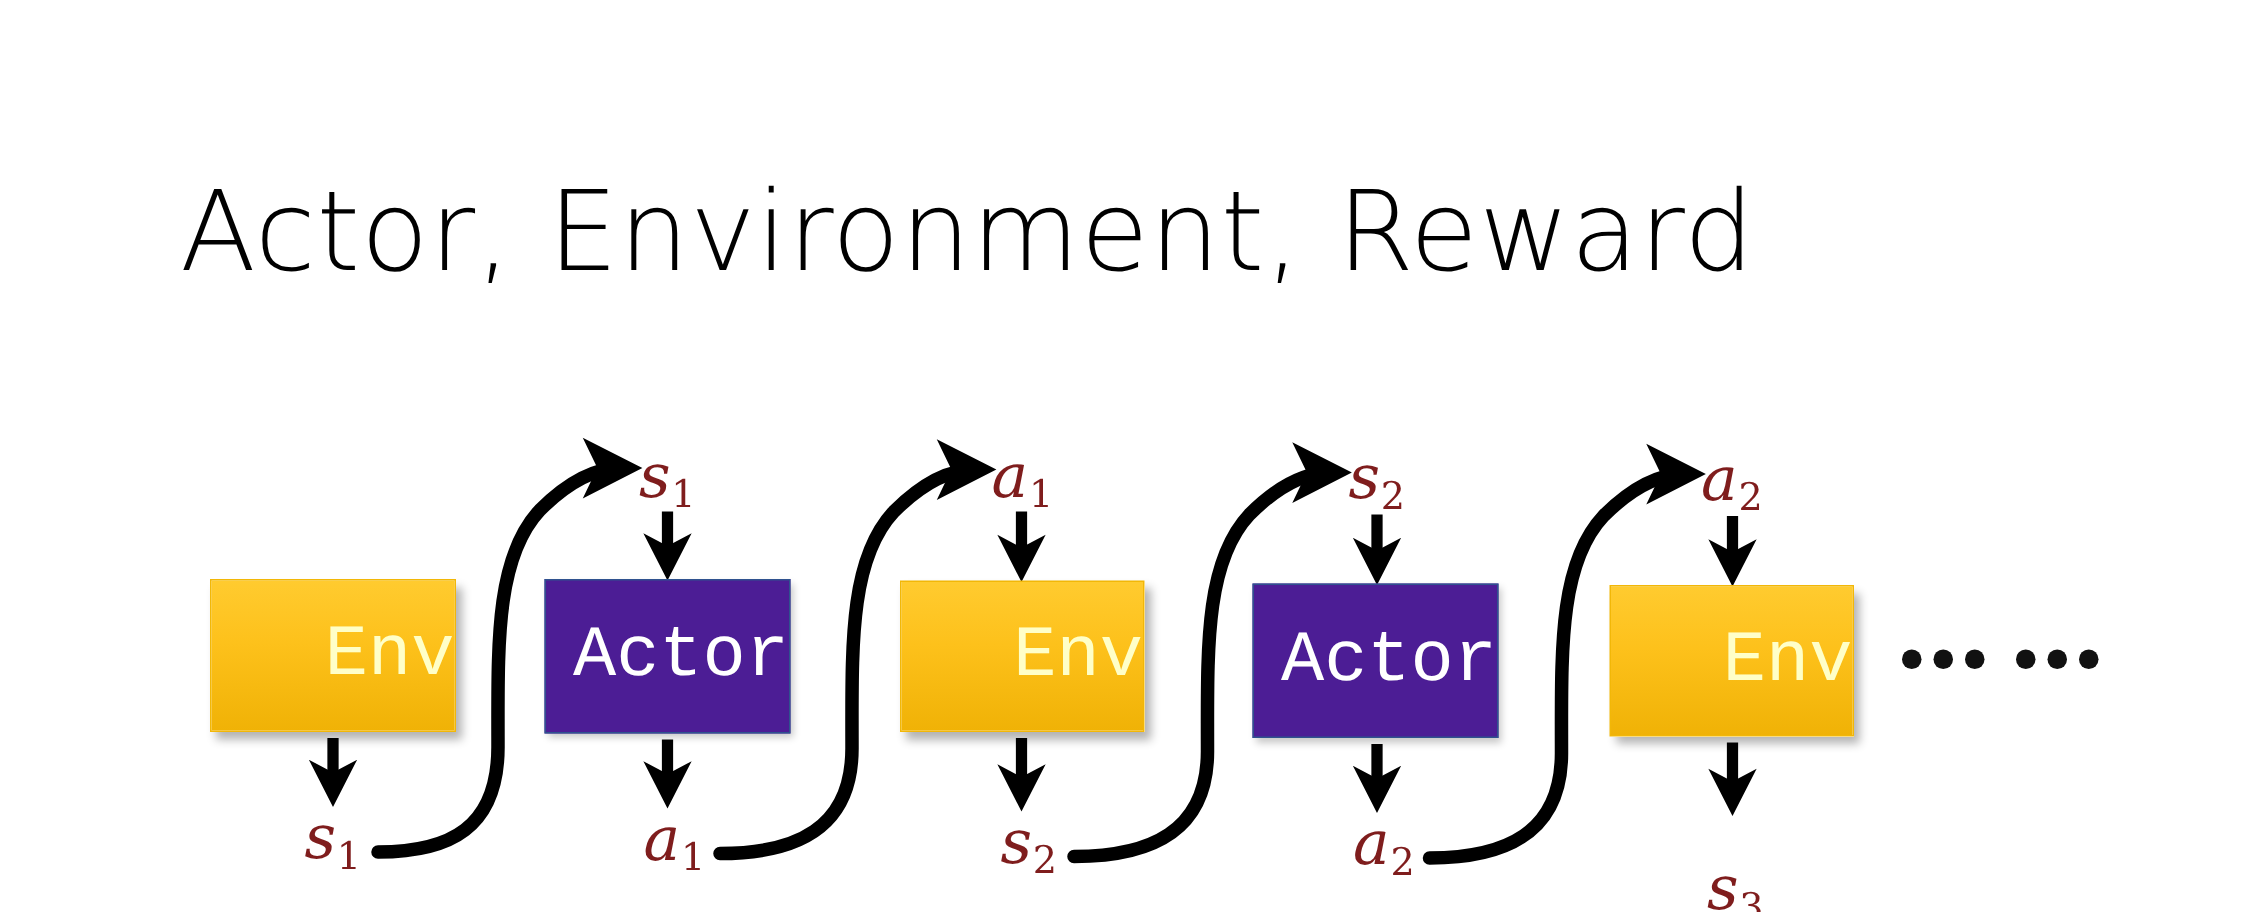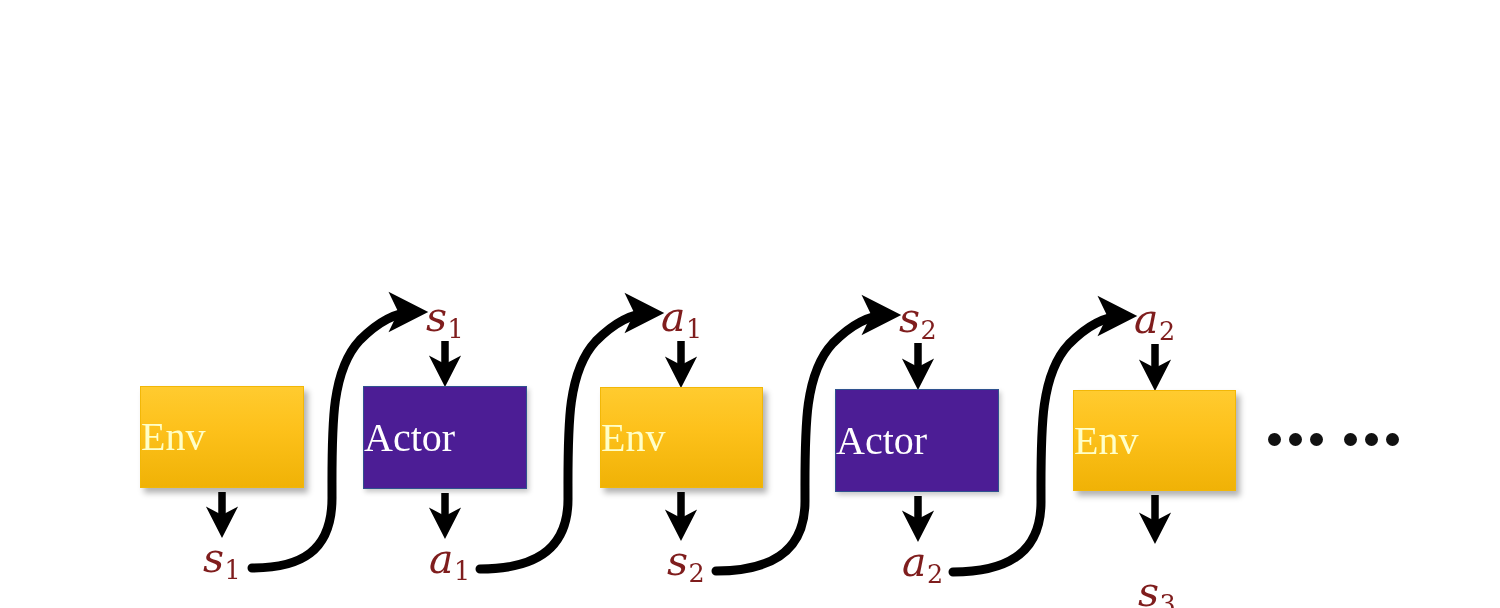--- a/index.html
+++ b/index.html
@@ -47,25 +47,25 @@
     width: 1500px;
     height: 608px;
     pointer-events: none;
   }
 
   
   .node {
     position: absolute;
     display: flex;
     align-items: center;
-    justify-content: flex-start;
+    justify-content: flex-end;
     box-sizing: border-box;
-    font-family: Liberation Serif, serif;
+    font-family: Liberation Mono, monospace;
     font-weight: 300;
-    font-size: 40px;
+    font-size: 48px;
     line-height: 1;
     white-space: nowrap;
   }
   .node.env {
     background: linear-gradient(180deg, #FFCB2F 0%, #FDC11B 42%, #F0B206 100%);
     color: #FFFFC8;
     border: 1px solid #F2B707;
     box-shadow: 4px 5px 6px rgba(0,0,0,0.30);
   }
   .node.actor {
@@ -107,20 +107,21 @@
   }
   #ellipsis .gap {
     width: 5px;
   }
 </style>
 </head>
 <body>
 
 <div id="slide">
 
+  <div id="title">Actor, Environment, Reward</div>
 
   <div id="diagram">
 
     <svg id="curves" viewBox="0 0 1500 608" width="1500" height="608" xmlns="http://www.w3.org/2000/svg">
       <defs>
         <marker id="ah" viewBox="0 0 12 12" refX="7.2" refY="6" markerWidth="5.0" markerHeight="5.0" orient="auto-start-reverse">
           <path d="M 0.4 0.6 L 11 6 L 0.4 11.4 L 3.0 6 Z" fill="#000000"></path>
         </marker>
         <marker id="ahd" viewBox="0 0 12 12" refX="7.0" refY="6" markerWidth="4.6" markerHeight="4.6" orient="auto-start-reverse">
           <path d="M 0.2 0.4 L 11.2 6 L 0.2 11.6 L 3.2 6 Z" fill="#000000"></path>

